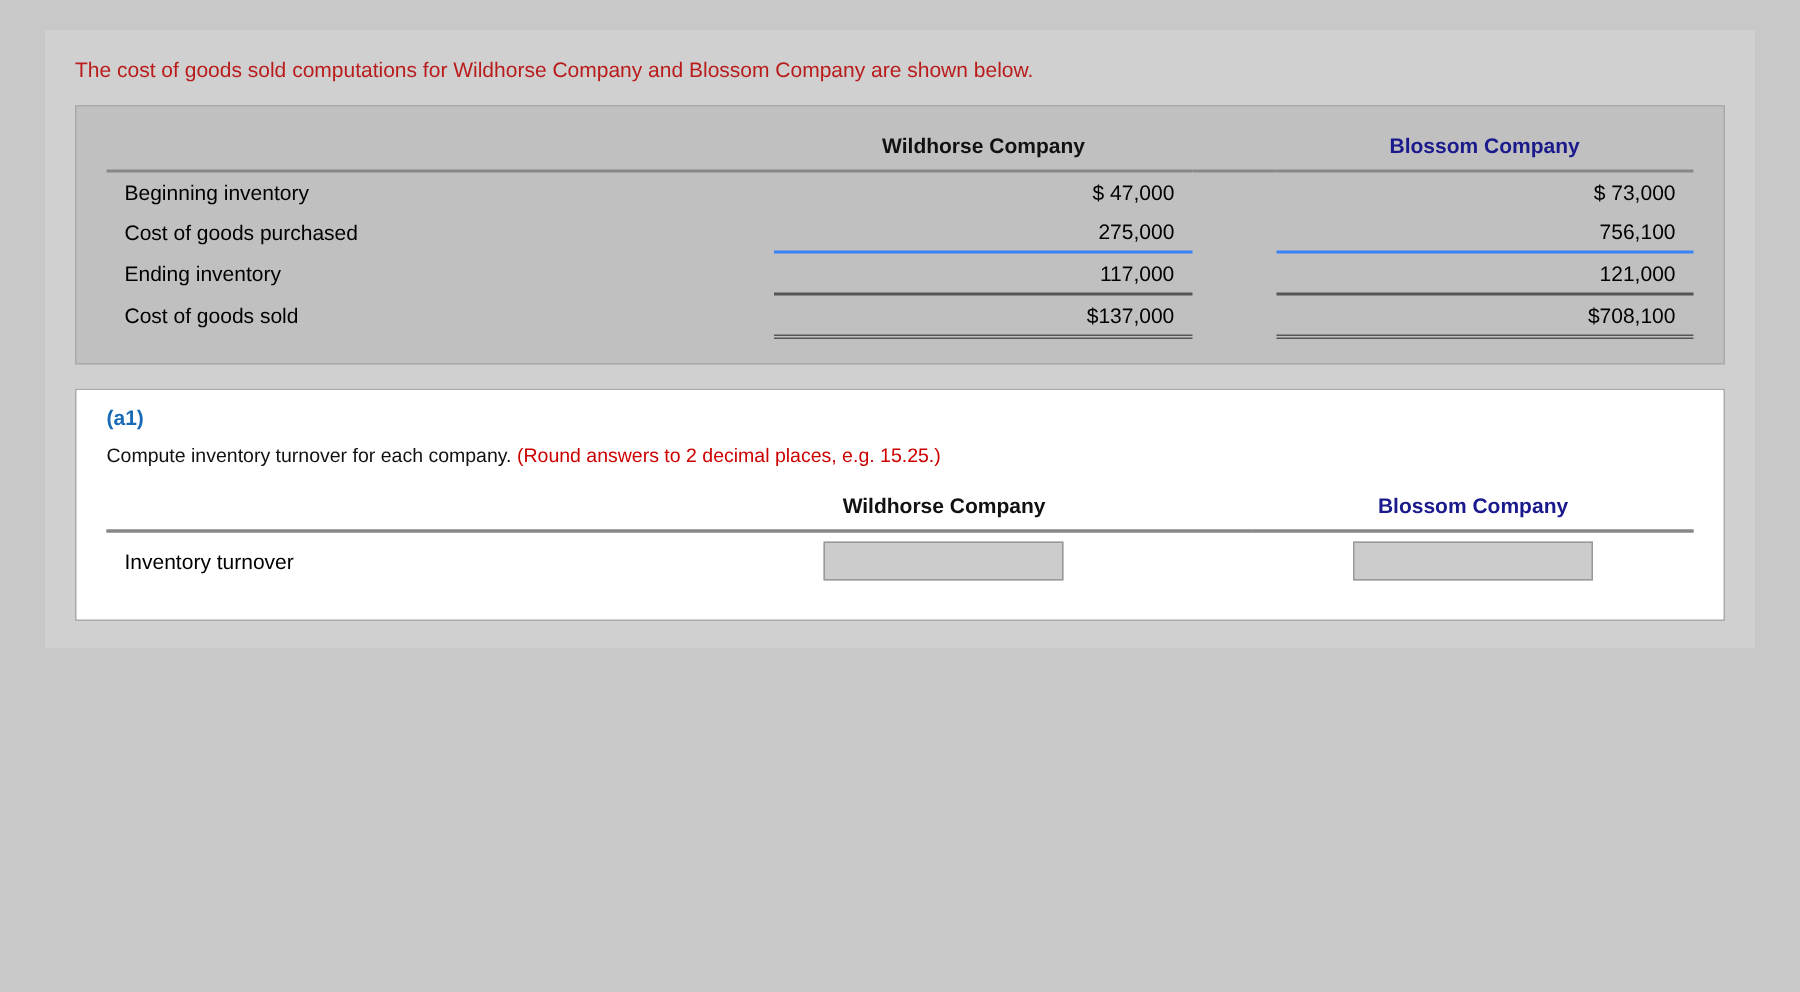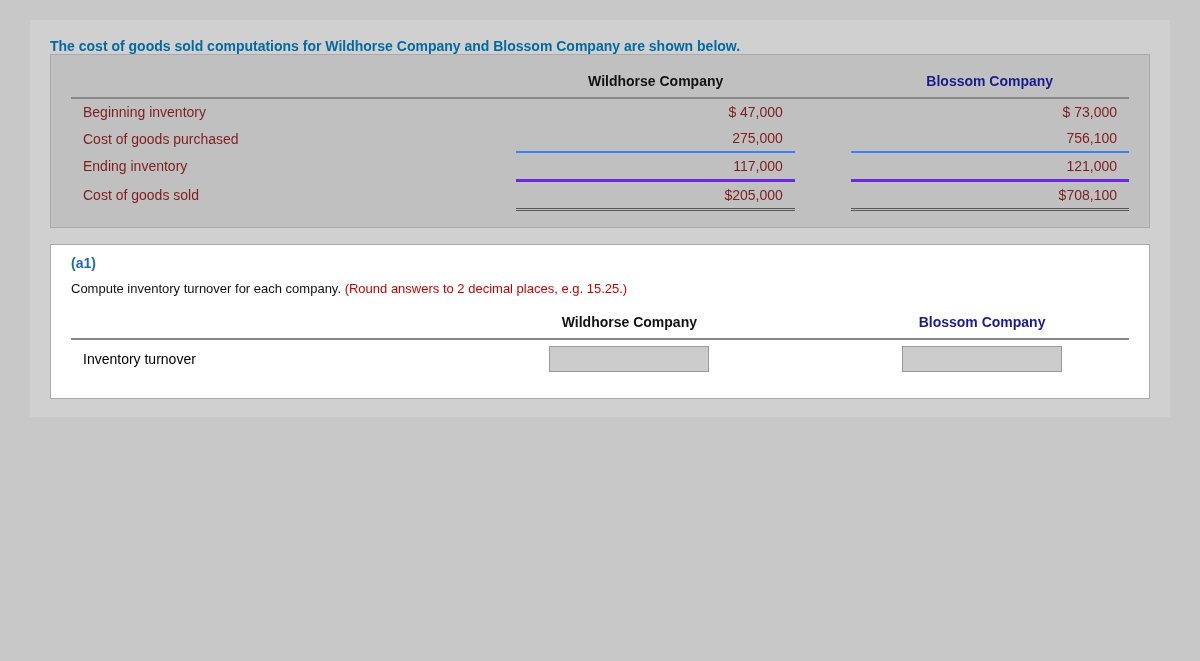--- a/index.html
+++ b/index.html
@@ -13,22 +13,23 @@
       min-height: 661px;
       padding: 20px;
     }
     .page-container {
       background: #d0d0d0;
       width: 1140px;
       padding: 18px 20px;
     }
     .intro-text {
       font-size: 14px;
-      color: #0369a1;
-      font-weight: 700;
+      color: #b91c1c;
+      margin-bottom: 16px;
+      font-weight: 400;
     }
     .table-section {
       background: #c0c0c0;
       border: 1px solid #aaa;
       padding: 12px 20px 16px 20px;
       margin-bottom: 16px;
     }
     .cost-table {
       width: 100%;
       border-collapse: collapse;
@@ -43,38 +44,38 @@
     }
     .cost-table th.wildhorse {
       color: #111;
     }
     .cost-table th.blossom {
       color: #1a1a8c;
     }
     .cost-table td {
       padding: 5px 12px;
       font-size: 14px;
-      color: #7f1d1d;
+      color: #000000;
     }
     .cost-table td.label-col {
       font-weight: 400;
       width: 320px;
     }
     .cost-table td.value-col {
       text-align: right;
       width: 200px;
     }
     .cost-table td.spacer-col {
       width: 40px;
     }
     .row-purchased td.value-col {
       border-bottom: 2px solid #3b82f6;
     }
     .row-ending td.value-col {
-      border-bottom: 3px solid #6d28d9;
+      border-bottom: 1px solid #6d28d9;
     }
     .row-cogs td.value-col {
       border-top: 2px solid #555;
       border-bottom: 3px double #555;
       font-weight: 500;
     }
     .section-a1 {
       background: #ffffff;
       border: 1px solid #aaa;
       padding: 10px 20px 20px 20px;
@@ -163,21 +164,21 @@
             <td class="value-col">756,100</td>
           </tr>
           <tr class="row-ending">
             <td class="label-col">Ending inventory</td>
             <td class="value-col">117,000</td>
             <td class="spacer-col"></td>
             <td class="value-col">121,000</td>
           </tr>
           <tr class="row-cogs">
             <td class="label-col">Cost of goods sold</td>
-            <td class="value-col">$205,000</td>
+            <td class="value-col">$137,000</td>
             <td class="spacer-col"></td>
             <td class="value-col">$708,100</td>
           </tr>
         </tbody>
     </table>
   </div>
 
   <div class="section-a1">
     <div class="a1-label">(a1)</div>
     <p class="compute-text">

